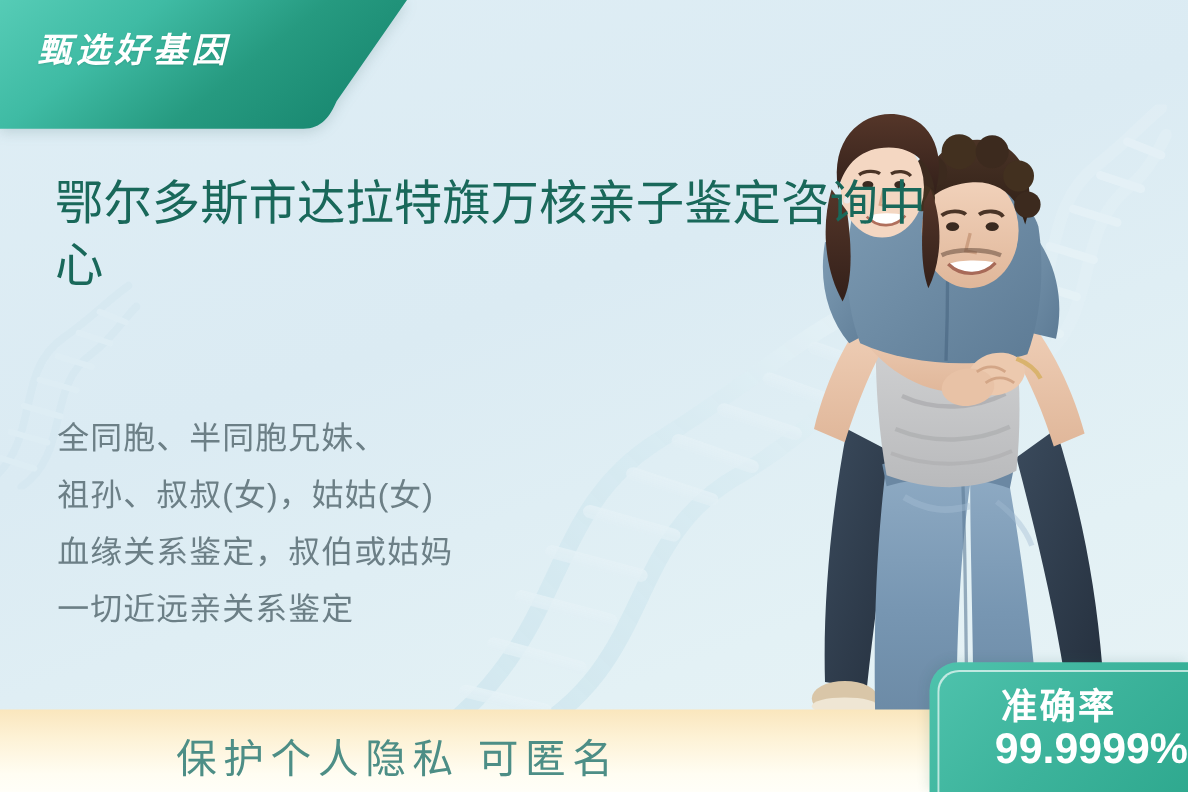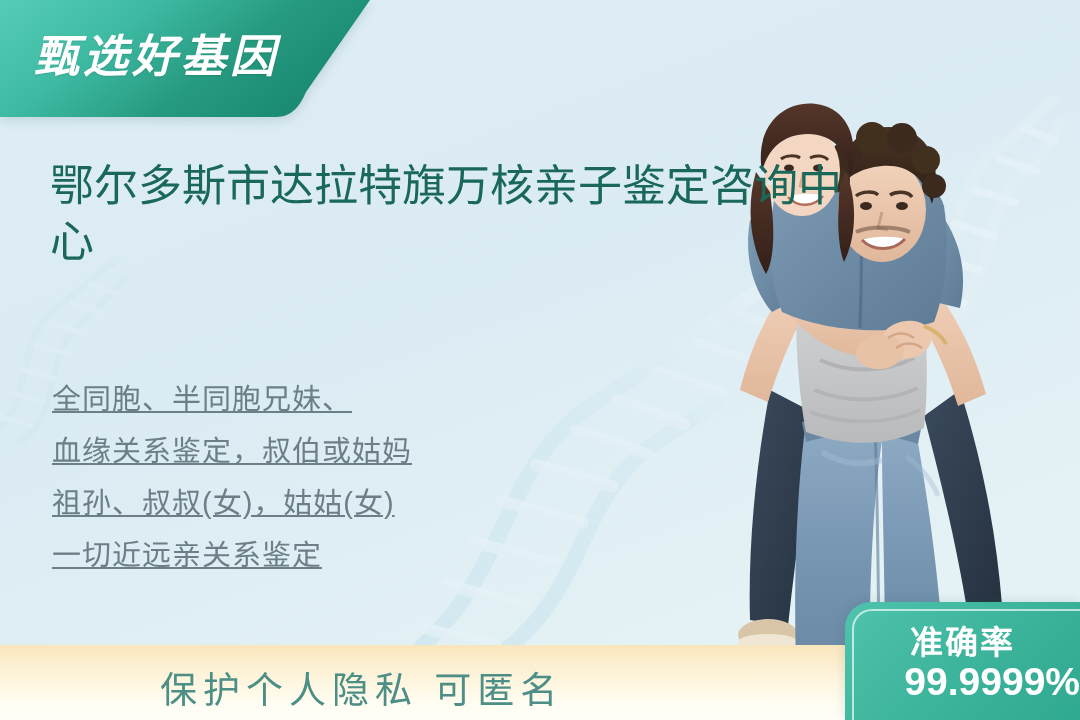--- a/index.html
+++ b/index.html
@@ -70,21 +70,21 @@
   }
   .logo-round {
     position: absolute;
     left: 0; top: 0; right: 0; bottom: 0;
   }
   .logo-text {
     position: absolute;
     left: 34px;
     top: 20px;
     color: #ffffff;
-    font-size: 45px;
+    font-size: 31px;
     font-weight: 700;
     letter-spacing: 4px;
     font-family: "DejaVu Serif", "Liberation Serif", serif;
     font-style: italic;
     text-shadow: 0 1px 2px rgba(0,0,0,0.10);
     white-space: nowrap;
   }
 
   
   .headline {
@@ -103,21 +103,20 @@
   .body-lines {
     position: absolute;
     left: 52px;
     top: 373px;
     width: 540px;
     color: #6c7f86;
     font-size: 29px;
     line-height: 52px;
     letter-spacing: 1px;
     font-weight: 400;
-    text-decoration: underline;
   }
   .body-lines div { white-space: nowrap; }
 
   
   .privacy-strip {
     position: absolute;
     left: 0;
     right: 0;
     bottom: 0;
     height: 75px;
@@ -363,22 +362,22 @@
       </defs>
       <path d="M0 0 L370 0 L306 92 C 300 106, 292 117, 276 117 L0 117 Z" fill="url(#ribG)"></path>
     </svg>
     <div class="logo-text">甄选好基因</div>
   </div>
 
   <div class="headline">鄂尔多斯市达拉特旗万核亲子鉴定咨询中心</div>
 
   <div class="body-lines">
     <div>全同胞、半同胞兄妹、</div>
+    <div>祖孙、叔叔(女)，姑姑(女)</div>
     <div>血缘关系鉴定，叔伯或姑妈</div>
-    <div>祖孙、叔叔(女)，姑姑(女)</div>
     <div>一切近远亲关系鉴定</div>
   </div>
 
   <div class="privacy-strip"></div>
   <div class="privacy-text">保护个人隐私 可匿名</div>
 
   <div class="accuracy-badge">
     <div class="acc-label">准确率</div>
     <div class="acc-value">99.9999%</div>
   </div>

